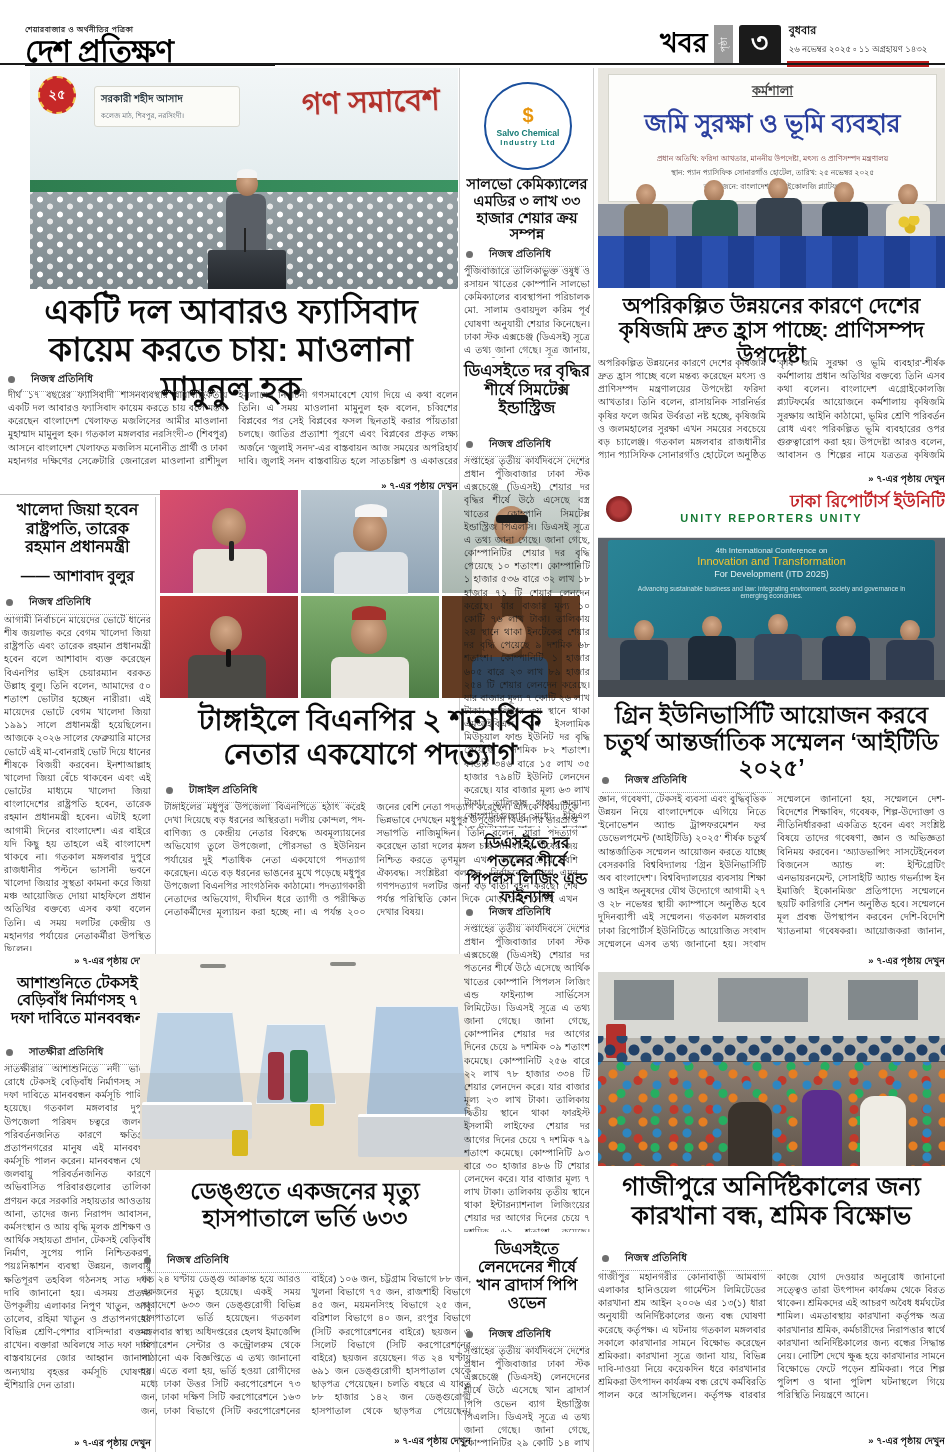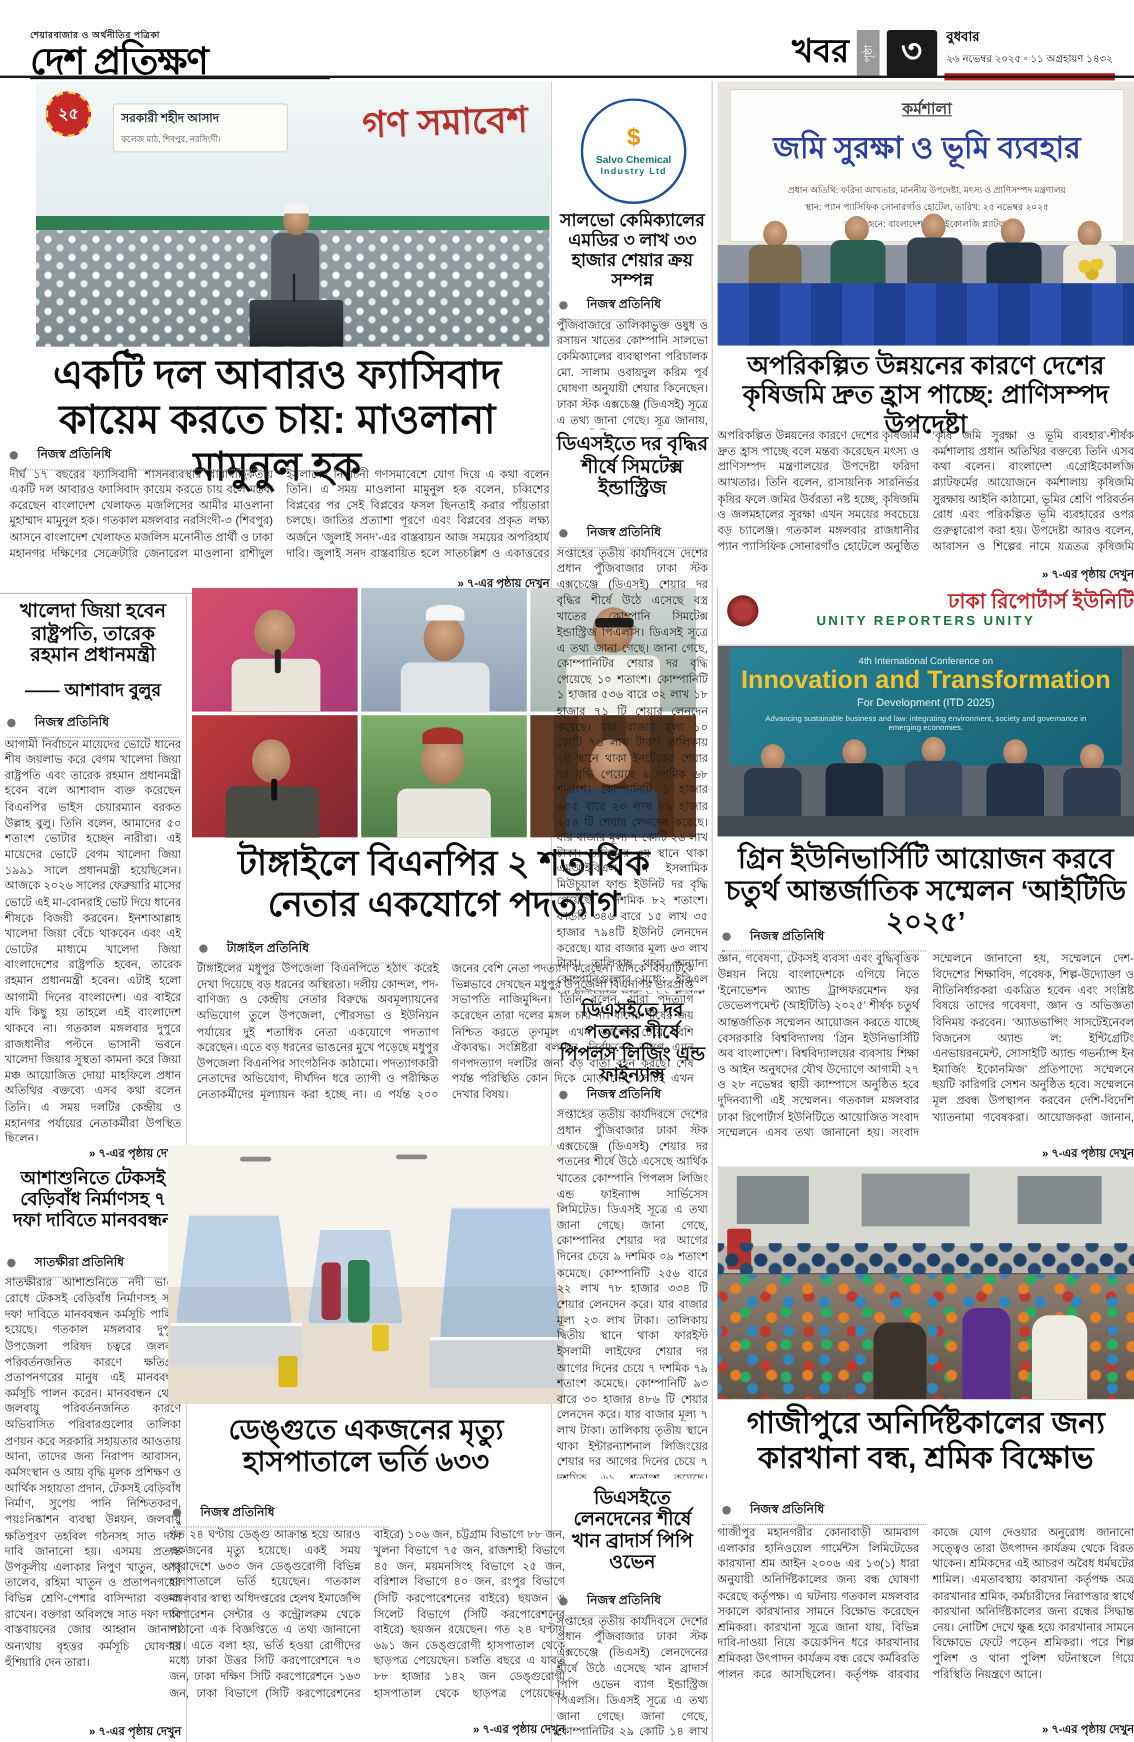--- a/index.html
+++ b/index.html
@@ -236,21 +236,21 @@
   <div class="mk" style="left:790px;top:472px;width:155px;">» ৭-এর পৃষ্ঠায় দেখুন</div>
 
   <div class="ph" style="left:598px;top:490px;width:347px;height:207px;background:#5d646c;">
     <div class="abs" style="left:0;top:0;width:100%;height:44px;background:#fff;border-bottom:1px solid #ddd;text-align:center;padding-top:3px;">
       <span class="abs" style="left:8px;top:6px;width:26px;height:26px;border-radius:50%;background:radial-gradient(circle,#b23a3a 40%,#7c1f1f 70%);"></span>
       <div style="font-size:17px;font-weight:900;color:#c2262a;line-height:1.1;text-align:right;">ঢাকা রিপোর্টার্স ইউনিটি</div>
       <div style="font-size:11px;font-weight:800;letter-spacing:2px;color:#157a34;">UNITY REPORTERS UNITY</div>
     </div>
     <div class="abs" style="left:10px;top:50px;width:327px;height:92px;background:linear-gradient(135deg,#2a8496,#155f74);border-radius:3px;text-align:center;padding-top:6px;">
       <div style="font-size:8px;color:#d8ecef;">4th International Conference on</div>
-      <div style="font-size:21px;font-weight:700;color:#f2c430;line-height:1.1;">Innovation and Transformation</div>
+      <div style="font-size:11px;font-weight:400;color:#f2c430;line-height:1.1;">Innovation and Transformation</div>
       <div style="font-size:9px;color:#e6f2f4;margin-top:2px;">For Development (ITD 2025)</div>
       <div style="font-size:6.5px;color:#cfe6ea;margin-top:6px;padding:0 22px;">Advancing sustainable business and law: integrating environment, society and governance in emerging economies.</div>
     </div>
     <div class="head-c" style="left:36px;top:130px;width:20px;height:22px;"></div>
     <div class="torso" style="left:22px;top:150px;width:48px;height:40px;background:#2c3a4a;"></div>
     <div class="head-c" style="left:104px;top:126px;width:20px;height:22px;"></div>
     <div class="torso" style="left:90px;top:146px;width:48px;height:44px;background:#1f2b38;"></div>
     <div class="head-c" style="left:170px;top:124px;width:20px;height:22px;"></div>
     <div class="torso" style="left:156px;top:144px;width:48px;height:46px;background:#39465a;"></div>
     <div class="head-c" style="left:238px;top:126px;width:20px;height:22px;"></div>

